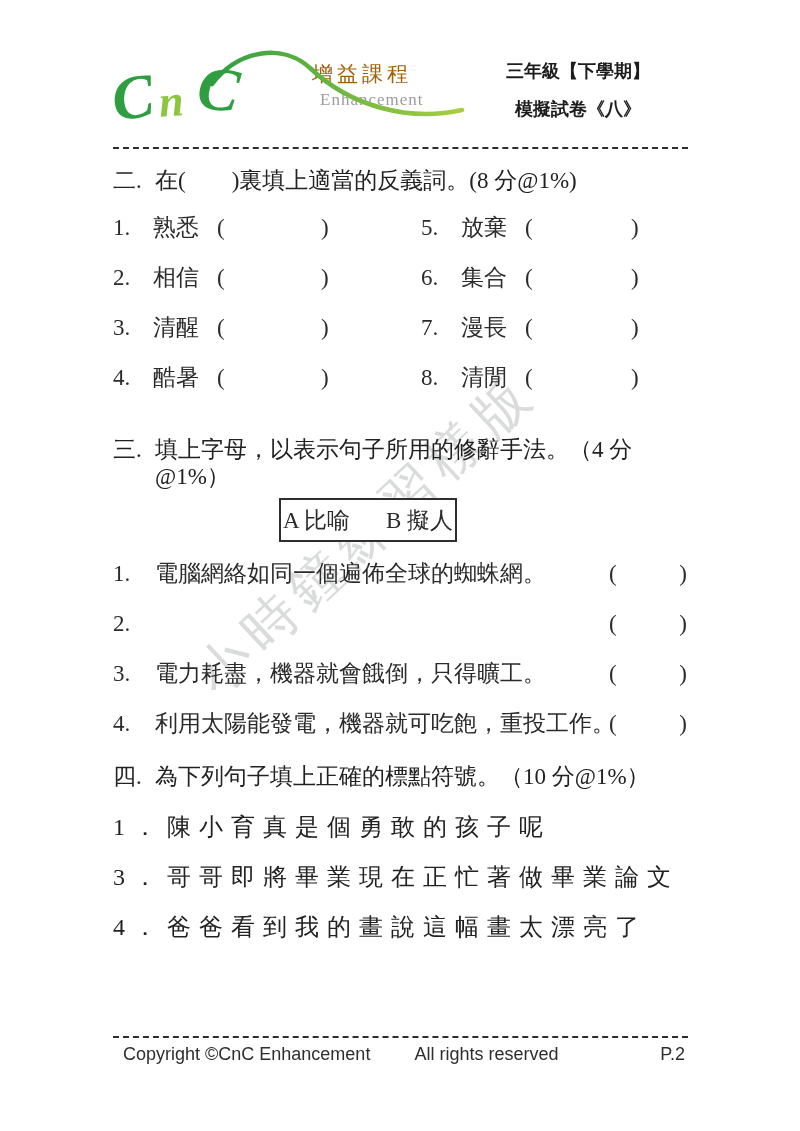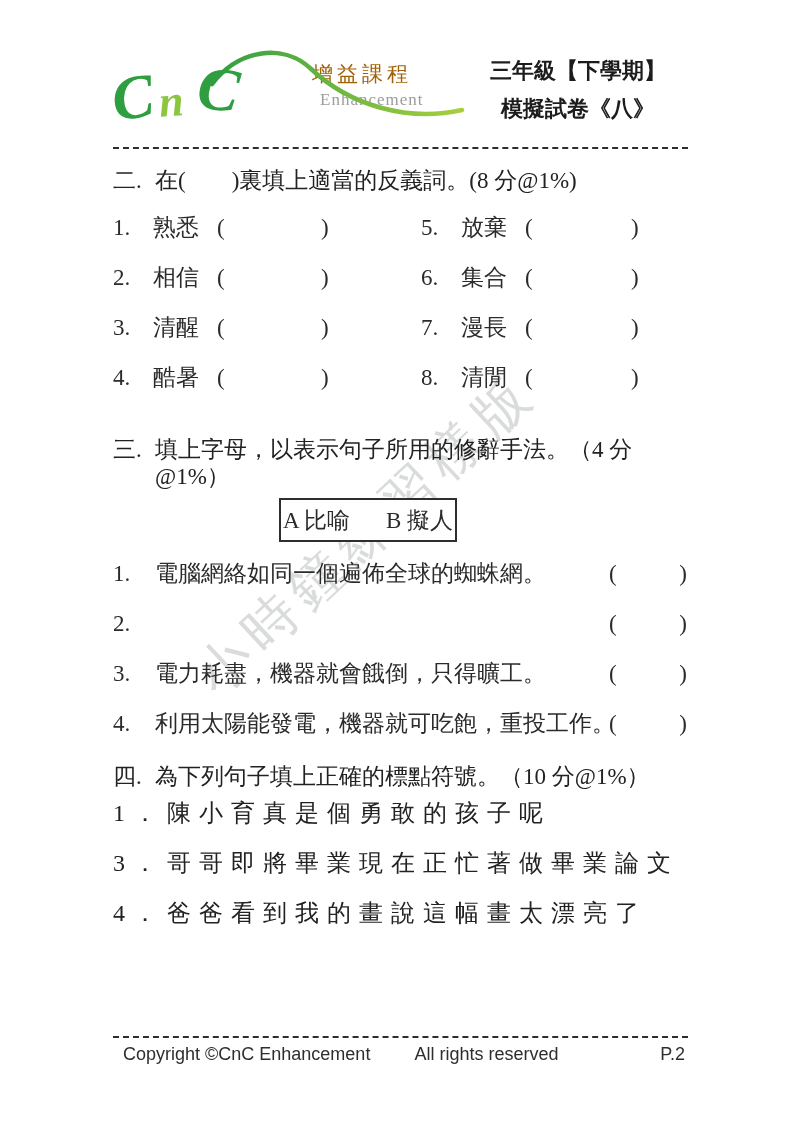--- a/index.html
+++ b/index.html
@@ -10,21 +10,21 @@
   
   .logo { position:absolute; left:112px; top:50px; width:360px; height:92px; z-index:2; }
   .logo-letter { position:absolute; font-weight:bold; font-style:italic; line-height:1; }
   .logo-c1 { left:0;   top:16px; font-size:62px; color:#2f9e41; transform:rotate(-9deg); }
   .logo-n  { left:47px; top:30px; font-size:44px; color:#8cc63f; transform:rotate(-4deg); }
   .logo-c2 { left:86px; top:8px;  font-size:62px; color:#2f9e41; transform:rotate(7deg); }
   .logo-swoosh { position:absolute; left:0; top:0; width:360px; height:92px; }
   .brand-cn { position:absolute; left:312px; top:60px; font-size:21px; letter-spacing:4px; color:#a16207; z-index:1; }
   .brand-en { position:absolute; left:320px; top:90px; font-size:17px; letter-spacing:1px; color:#9c9c9c; z-index:1; font-family:"Liberation Serif",serif; }
   .exam-title { position:absolute; left:462px; top:52px; width:232px; text-align:center;
-                font-weight:bold; font-size:22px; line-height:38px; color:#1c1c1c; z-index:2; }
+                font-weight:bold; font-size:18px; line-height:38px; color:#1c1c1c; z-index:2; }
 
   .hr-dashed { position:absolute; left:113px; right:112px; border-top:2px dashed #2d2d2d; }
   .hr-top { top:147px; }
   .hr-bottom { top:1036px; }
 
   
   .watermark { position:absolute; left:205px; top:648px; z-index:0; pointer-events:none;
                font-size:54px; letter-spacing:9px; color:rgba(172,178,178,0.45);
                transform:rotate(-43deg); transform-origin:left center; white-space:nowrap; }
 
@@ -42,21 +42,21 @@
 
   #sec3 { top:436px; }
   .opt-box { margin-top:8px; margin-left:166px; width:178px; height:44px; border:2px solid #2e2e2e;
              display:flex; align-items:center; justify-content:center; gap:36px; font-size:23px; background:#fff; }
   .s3-items { margin-top:18px; }
   .s3-item { position:relative; height:50px; font-size:23px; line-height:28px; display:flex; }
   .s3-no { width:42px; flex:none; }
   .s3-parens { position:absolute; right:2px; top:0; width:78px; display:flex; justify-content:space-between; }
 
   #sec4 { top:763px; width:584px; }
-  .s4-items { margin-top:8px; }
+  .s4-items { margin-top:22px; }
   .s4-item { height:50px; font-size:24px; line-height:30px; letter-spacing:8px; white-space:nowrap; color:#222; }
   .s4-no { margin-right:2px; }
 
   
   .footer { position:absolute; left:123px; right:115px; top:1044px; z-index:1;
             display:flex; align-items:baseline; font-family:"Liberation Sans","DejaVu Sans",sans-serif;
             font-size:18px; color:#2e2e2e; }
   .footer .rights { margin-left:44px; }
   .footer .pageno { margin-left:auto; }
 </style>

